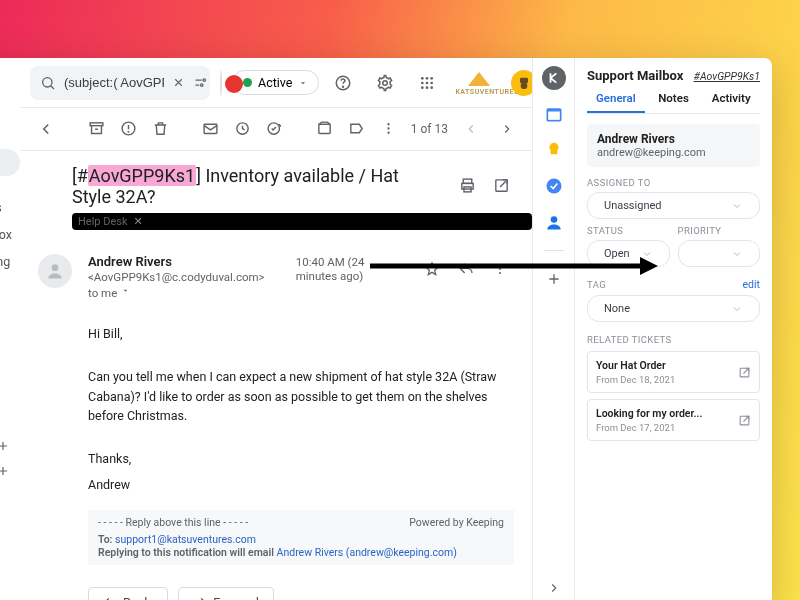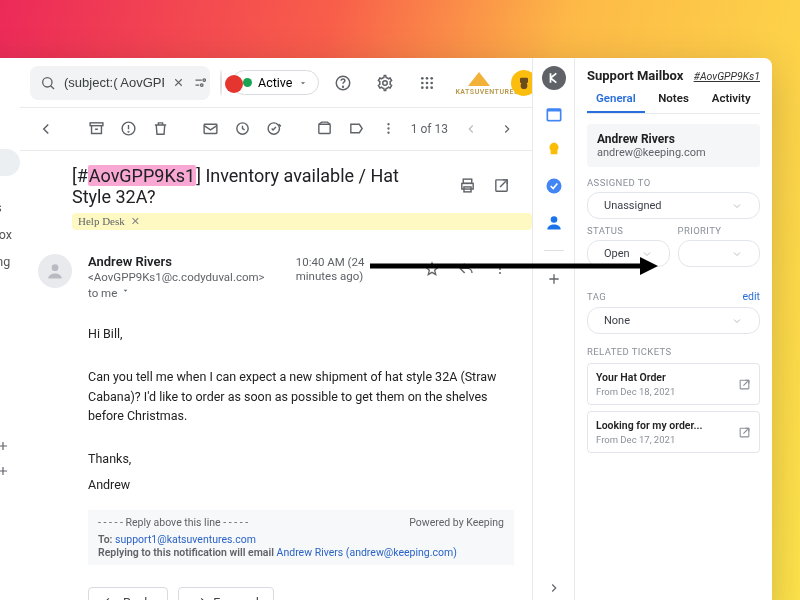--- a/index.html
+++ b/index.html
@@ -83,21 +83,21 @@
   .toolrow .gap{width:14px;}
   .toolrow .grow{flex:1;}
   .toolrow .pager{display:flex;align-items:center;gap:10px;font-size:12px;color:#5f6368;}
   .toolrow .chev{width:26px;height:26px;display:flex;align-items:center;justify-content:center;}
 
   
   .subject-row{display:flex;align-items:center;padding:14px 18px 0 52px;gap:10px;}
   .subject{font-size:18px;color:#202124;}
   .hl{background:#f9a8d4;padding:0 1px;border-radius:2px;}
   .subject-row .spacer2{flex:1;}
-  .chip{display:inline-flex;align-items:center;gap:6px;font-size:11px;color:#5f6368;background:#fef9c3;border-radius:4px;padding:2px 6px;margin-left:52px;margin-top:6px;font-family:Liberation Serif, serif;}
+  .chip{display:inline-flex;align-items:center;gap:6px;font-size:11px;color:#5f6368;background:#000000;border-radius:4px;padding:2px 6px;margin-left:52px;margin-top:6px;}
   .chip .x{font-size:11px;color:#888;}
 
   
   .msg{padding:24px 18px 0 18px;display:flex;gap:16px;}
   .avatar-g{width:34px;height:34px;border-radius:50%;background:#e8eaed;display:flex;align-items:center;justify-content:center;}
   .msg-body{flex:1;}
   .msg-head{display:flex;align-items:center;gap:10px;}
   .sender{font-size:13px;color:#202124;font-weight:600;}
   .sender .em{font-weight:400;color:#5f6368;font-size:11.5px;}
   .to-line{font-size:11.5px;color:#5f6368;margin-top:2px;display:flex;align-items:flex-start;gap:4px;}
@@ -524,21 +524,21 @@
           <span class="chev-d icon">
               <svg width="12" height="12" viewBox="0 0 24 24" fill="none" stroke-width="2">
                 <path d="M6 9l6 6 6-6"></path>
               </svg>
             </span>
         </div>
       </div>
     </div>
 
     <div class="tag-row">
-      <span class="plabel" style="margin-top:16px;">TAG</span>
+      <span class="plabel" style="margin-top:4px;">TAG</span>
       <span class="edit">edit</span>
     </div>
     <div class="selector">
       <span>None</span>
       <span class="chev-d icon">
           <svg width="12" height="12" viewBox="0 0 24 24" fill="none" stroke-width="2">
             <path d="M6 9l6 6 6-6"></path>
           </svg>
         </span>
     </div>

